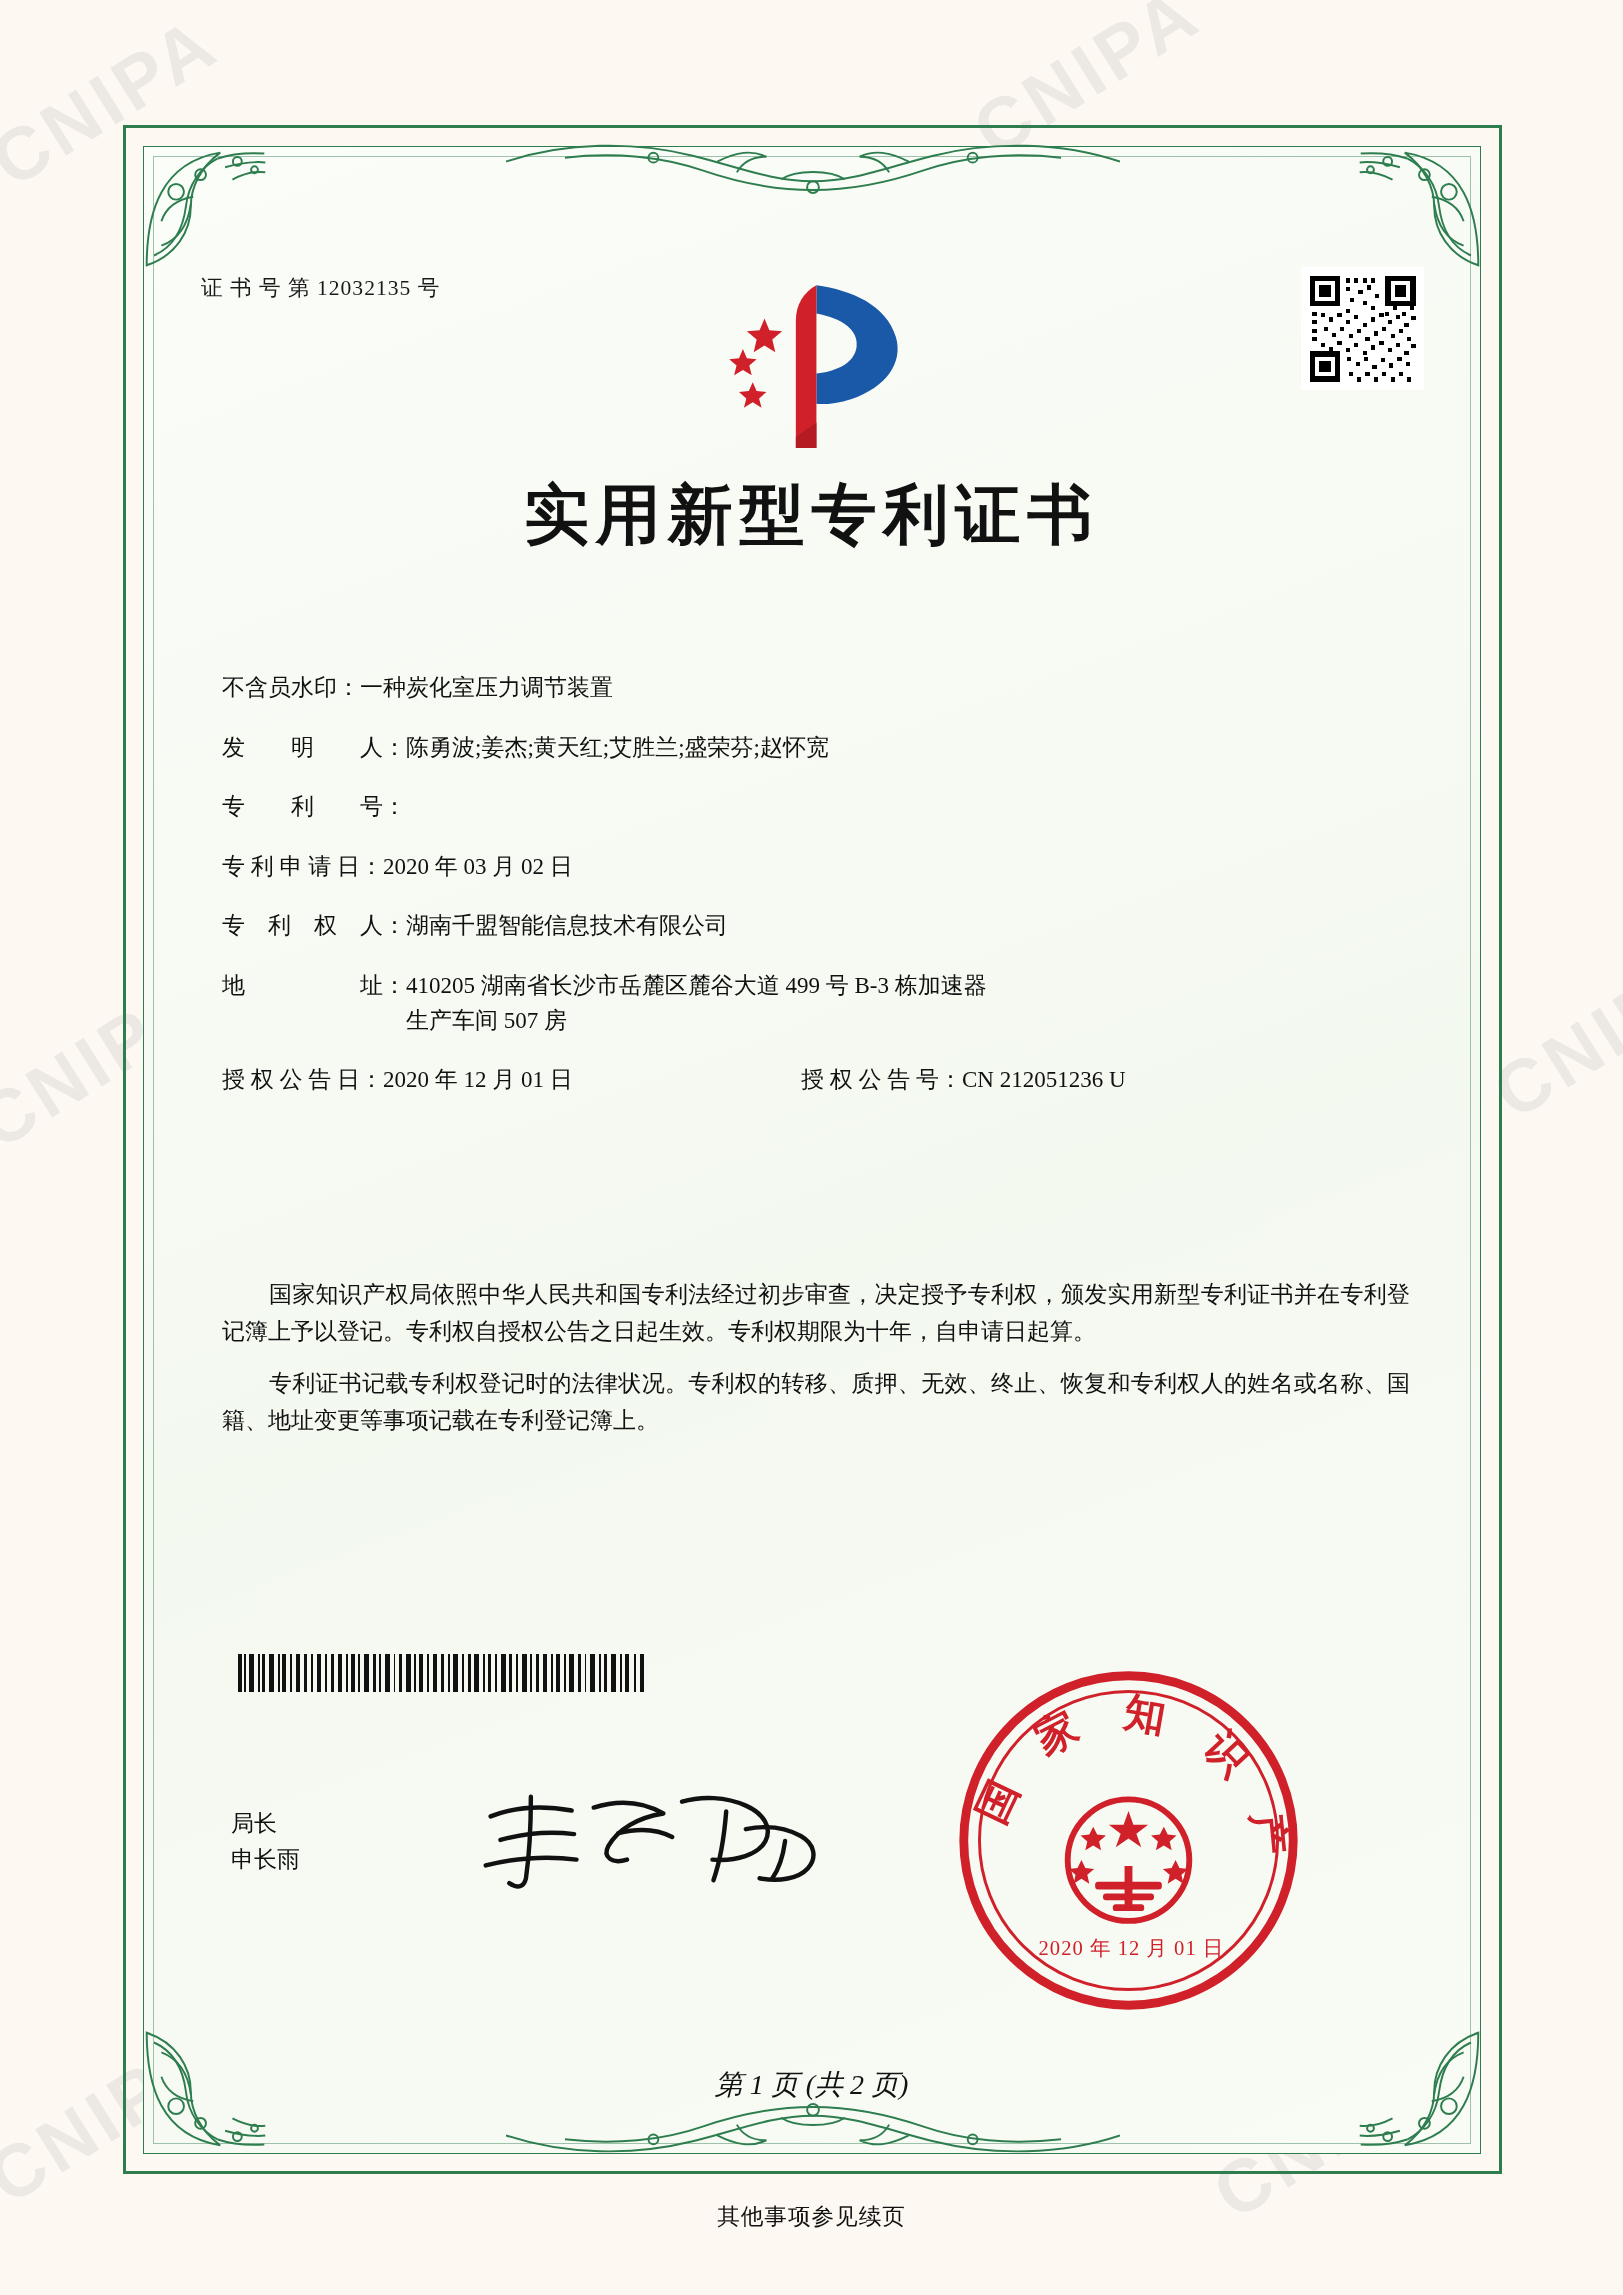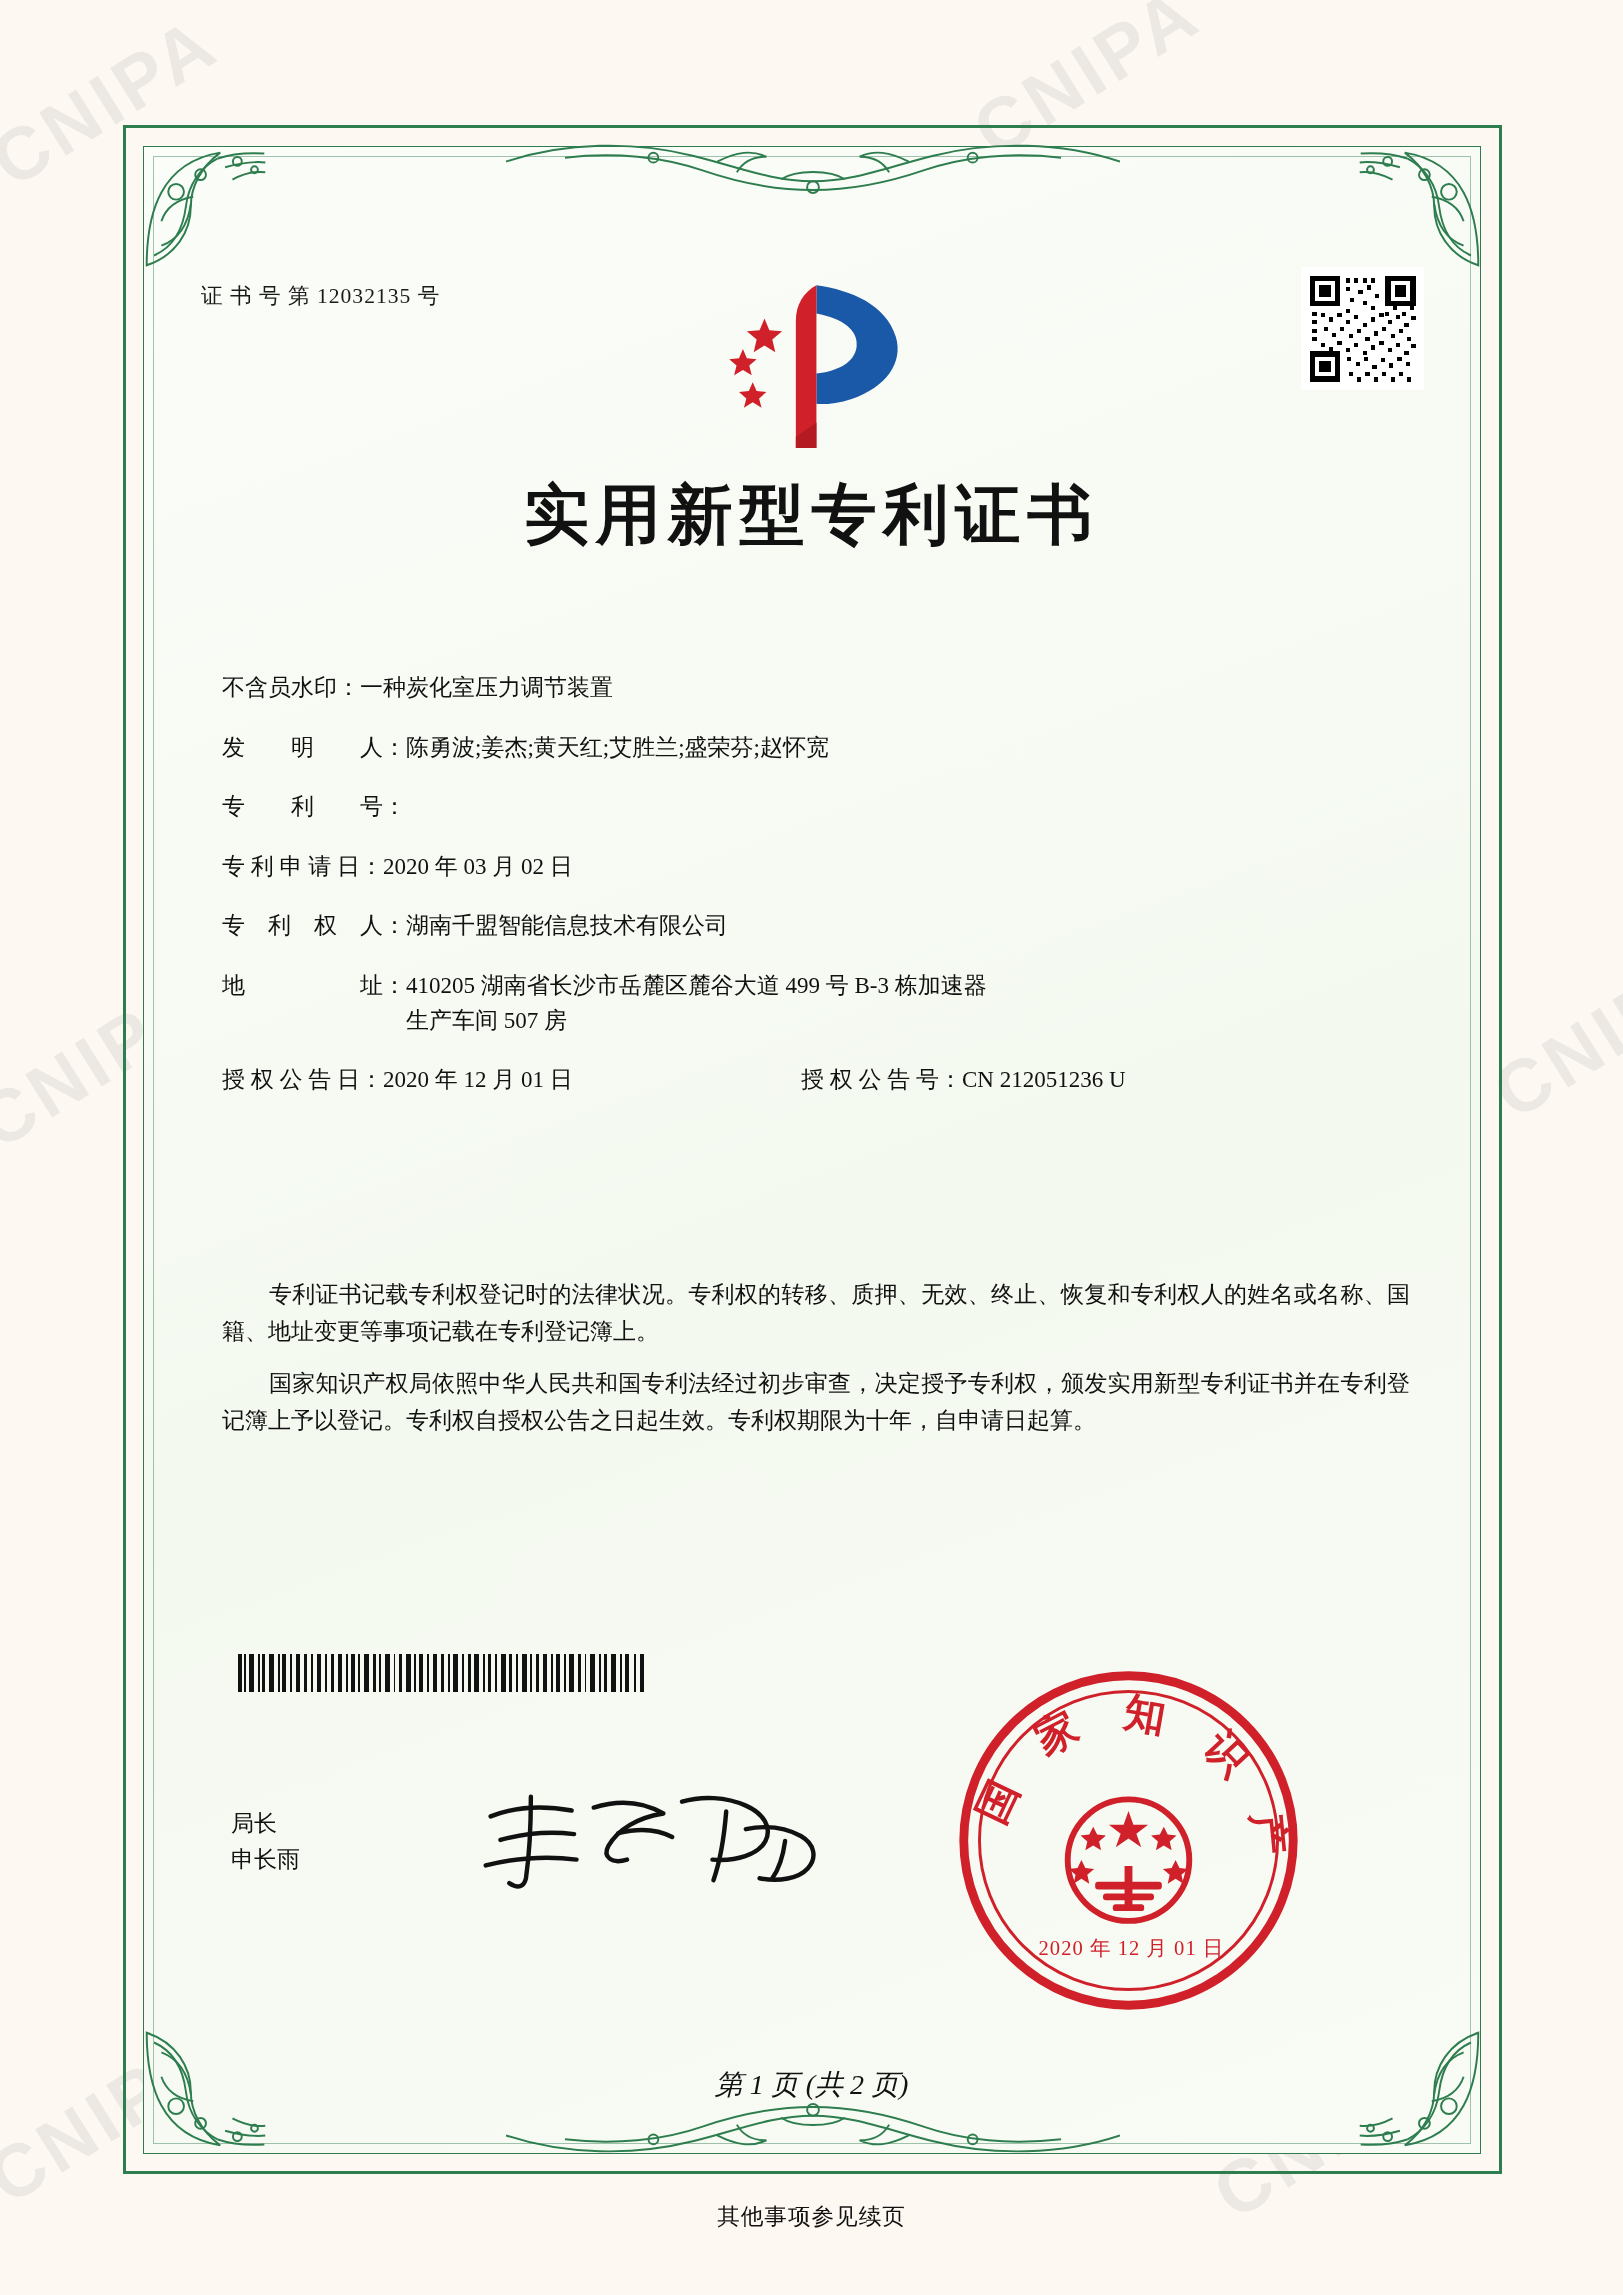--- a/index.html
+++ b/index.html
@@ -99,21 +99,21 @@
     left: 506px; top: 2096px;
     width: 614px; height: 69px;
     transform: scaleY(-1);
     pointer-events: none;
   }
   .orn-top svg, .orn-bottom svg { width: 100%; height: 100%; display: block; }
 
   
   .cert-no {
     position: absolute;
-    left: 201px; top: 281px;
+    left: 201px; top: 273px;
     font-size: 21.6px;
     color: #1a1a1a;
     letter-spacing: 1px;
     white-space: nowrap;
   }
   .emblem {
     position: absolute;
     left: 690px; top: 275px;
     width: 245px; height: 187px;
   }
@@ -528,22 +528,22 @@
       <div class="seg-left">
         <span>授 权 公 告 日：</span><span>2020 年 12 月 01 日</span>
       </div>
       <div class="seg-right">
         <span>授 权 公 告 号：</span><span>CN 212051236 U</span>
       </div>
     </div>
   </div>
 
   <div class="paras">
+    <p>国家知识产权局依照中华人民共和国专利法经过初步审查，决定授予专利权，颁发实用新型专利证书并在专利登记簿上予以登记。专利权自授权公告之日起生效。专利权期限为十年，自申请日起算。</p>
     <p>专利证书记载专利权登记时的法律状况。专利权的转移、质押、无效、终止、恢复和专利权人的姓名或名称、国籍、地址变更等事项记载在专利登记簿上。</p>
-    <p>国家知识产权局依照中华人民共和国专利法经过初步审查，决定授予专利权，颁发实用新型专利证书并在专利登记簿上予以登记。专利权自授权公告之日起生效。专利权期限为十年，自申请日起算。</p>
   </div>
 
   <div class="barcode">
     <svg viewBox="0 0 430 40" xmlns="http://www.w3.org/2000/svg" shape-rendering="crispEdges">
       <g fill="#111">
         <rect x="0" y="0" width="4" height="40"></rect>
           <rect x="7" y="0" width="2" height="40"></rect>
           <rect x="12" y="0" width="5" height="40"></rect>
         <rect x="21" y="0" width="2" height="40"></rect>
           <rect x="26" y="0" width="3" height="40"></rect>

